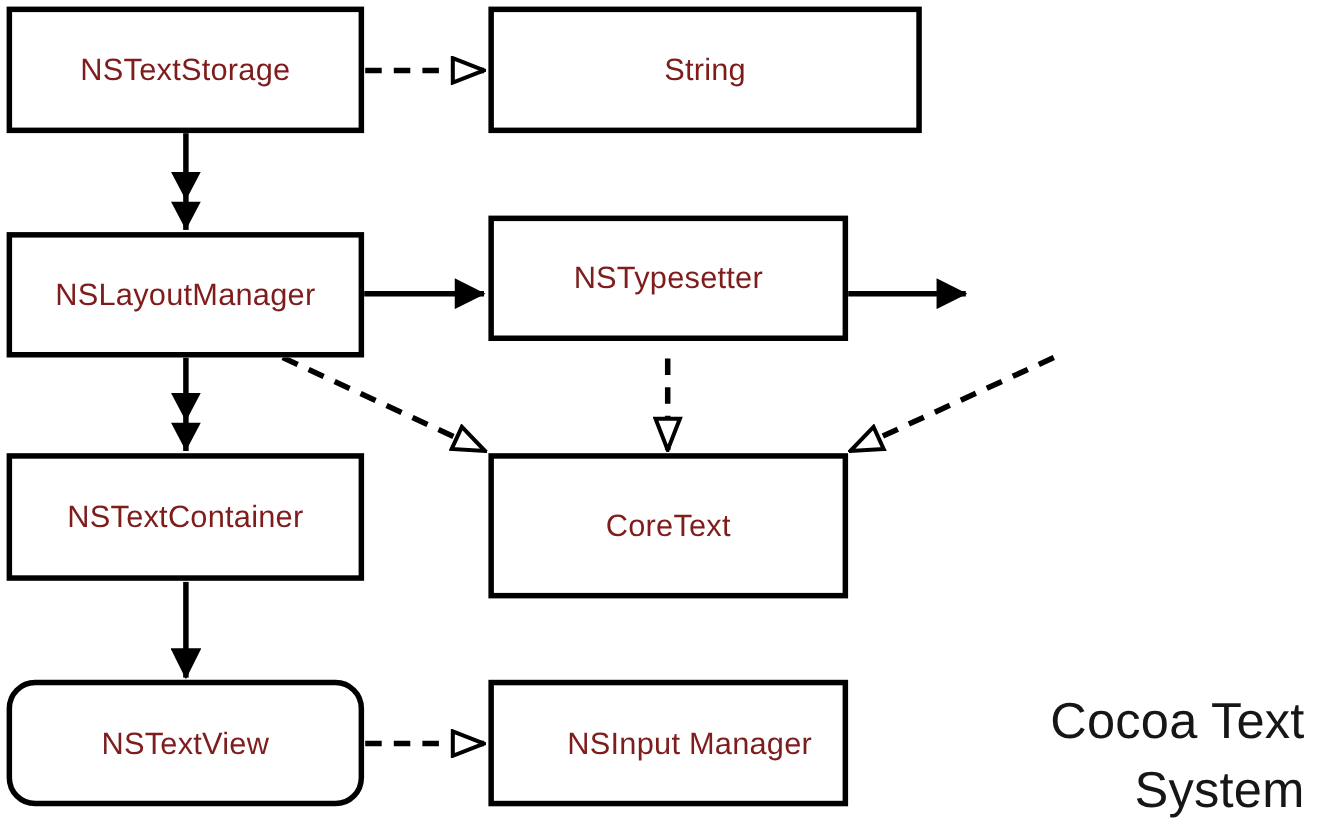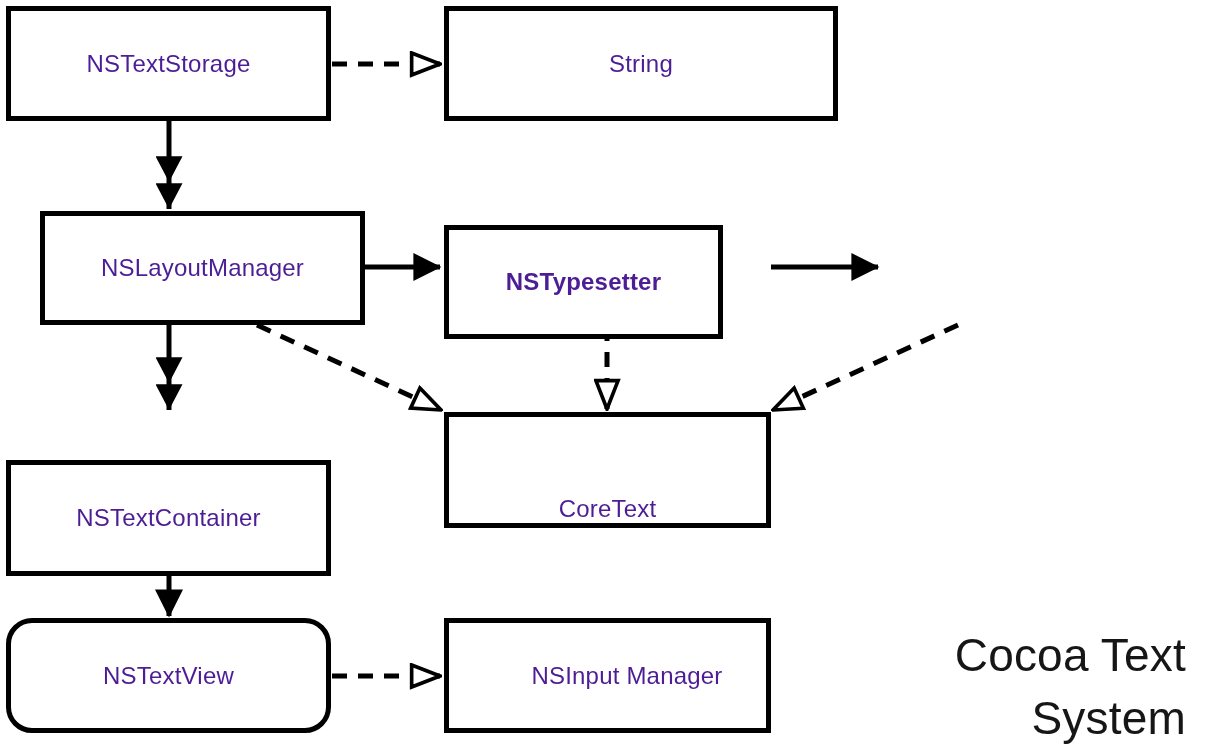--- a/index.html
+++ b/index.html
@@ -36,32 +36,32 @@
   .node {
     position: absolute;
     box-sizing: border-box;
     border: 5px solid #000000;
     background: #ffffff;
     display: flex;
     align-items: center;
     justify-content: center;
   }
   .node .label {
-    font-size: 24px;
-    color: #4c1d95;
+    font-size: 28px;
+    color: #7f1d1d;
     letter-spacing: 0.2px;
     white-space: nowrap;
   }
   .n-textstorage   { left: 6px;   top: 6px;   width: 325px; height: 115px; }
   .n-string        { left: 444px; top: 6px;   width: 394px; height: 115px; }
-  .n-layoutmanager { left: 6px;   top: 211px; width: 325px; height: 114px; margin-left: 34px; }
-  .n-typesetter    { left: 444px; top: 225px; width: 279px; height: 114px; font-weight: bold; }
+  .n-layoutmanager { left: 6px;   top: 211px; width: 325px; height: 114px; }
+  .n-typesetter    { left: 444px; top: 196px; width: 327px; height: 114px; }
   .n-glyphgen      { left: 881px; top: 211px; width: 324px; height: 114px; }
-  .n-textcontainer { left: 6px;   top: 412px; width: 325px; height: 116px; margin-top: 48px; }
-  .n-coretext      { left: 444px; top: 412px; width: 327px; height: 116px; align-items: flex-end; }
+  .n-textcontainer { left: 6px;   top: 412px; width: 325px; height: 116px; }
+  .n-coretext      { left: 444px; top: 412px; width: 327px; height: 132px; }
   .n-textview      { left: 6px;   top: 618px; width: 325px; height: 115px; border-radius: 26px; }
   .n-inputmanager  { left: 444px; top: 618px; width: 327px; height: 115px; padding-left: 39px; }
   .diagram-title {
     position: absolute;
     right: 26px;
     top: 624px;
     text-align: right;
     font-size: 46px;
     line-height: 63px;
     color: #161616;

